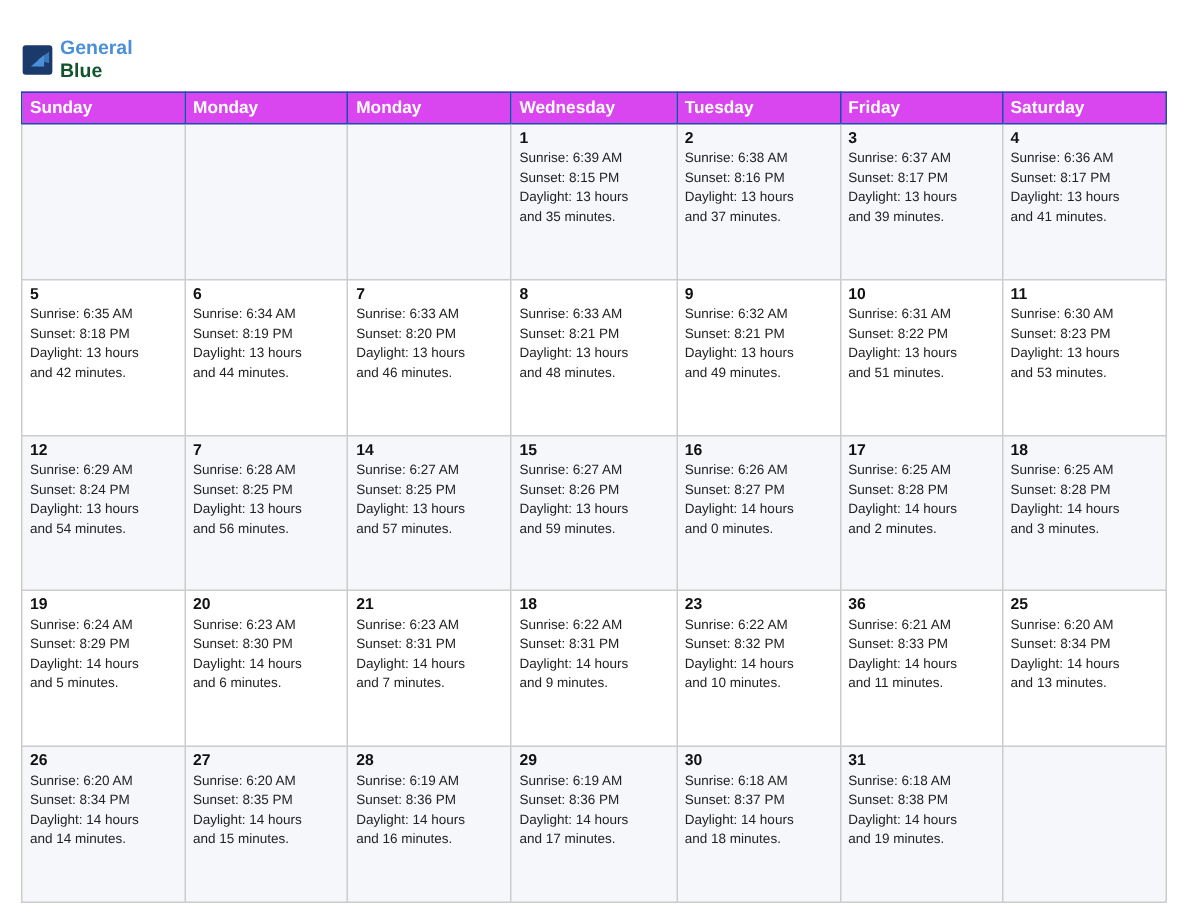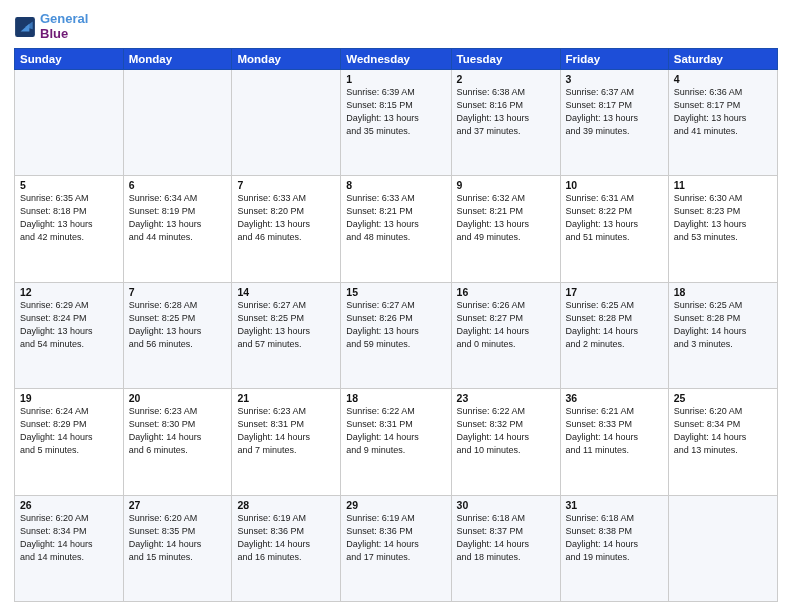--- a/index.html
+++ b/index.html
@@ -6,21 +6,21 @@
     body {
       font-family: Arial, sans-serif;
       background: #fff;
       width: 792px;
       min-height: 612px;
       overflow: hidden;
     }
     .page {
       width: 792px;
       min-height: 612px;
-      padding: 12px 14px 10px 14px;
+      padding: 25px 14px 10px 14px;
       display: flex;
       flex-direction: column;
     }
     .header {
       display: flex;
       align-items: flex-start;
       justify-content: space-between;
       margin-bottom: 6px;
     }
     .logo {
@@ -53,21 +53,21 @@
     .subtitle {
       font-size: 13px;
       color: #333;
     }
     .calendar {
       width: 100%;
       border-collapse: collapse;
       flex: 1;
     }
     .calendar thead tr th {
-      background: #1d4ed8;
+      background: #d946ef;
       color: #fff;
       font-size: 11.5px;
       font-weight: bold;
       padding: 4px 5px;
       text-align: left;
       border: 1px solid #1a4db0;
     }
     .calendar tbody tr td {
       border: 1px solid #ccc;
       vertical-align: top;
@@ -106,21 +106,21 @@
 <div class="page">
   <div class="header">
     <div class="logo">
       <svg class="logo-icon" viewBox="0 0 40 40">
         <rect x="2" y="2" width="36" height="36" rx="4" fill="#1a3a6b"></rect>
         <polygon points="12,28 28,14 28,28" fill="#4a90d9"></polygon>
         <polygon points="20,20 34,10 34,24" fill="#4a90d9" opacity="0.7"></polygon>
       </svg>
       <div class="logo-text">
         <div><span>General</span></div>
-        <div><span style="color:#701a75">Blue</span></div>
+        <div><span style="color:#14532d">Blue</span></div>
       </div>
     </div>
     <div class="title-area">
       <div class="main-title"></div>
       <div class="subtitle"></div>
     </div>
   </div>
 
   <table class="calendar">
     <thead>

